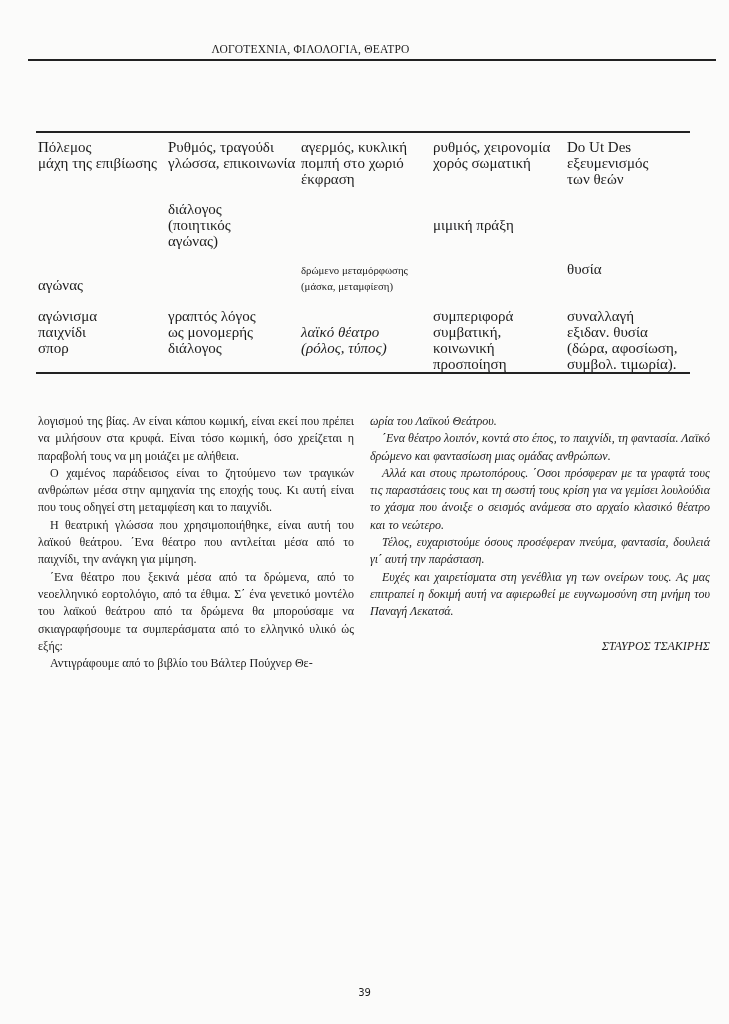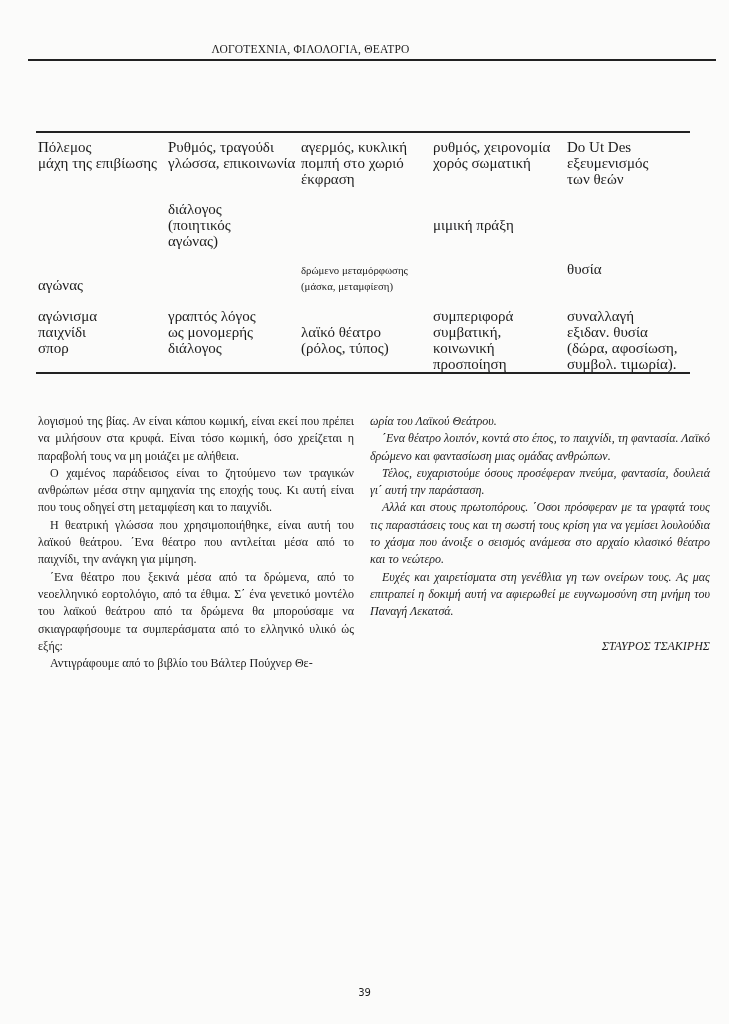--- a/index.html
+++ b/index.html
@@ -59,21 +59,21 @@
 <div class="cell small" style="top:262px;left:301px;">δρώμενο μεταμόρφωσης
 (μάσκα, μεταμφίεση)</div>
 <div class="cell" style="top:261px;left:567px;">θυσία</div>
 
 <div class="cell" style="top:308px;left:38px;">αγώνισμα
 παιχνίδι
 σπορ</div>
 <div class="cell" style="top:308px;left:168px;">γραπτός λόγος
 ως μονομερής
 διάλογος</div>
-<div class="cell" style="top:324px;left:301px;">λαϊκό θέατρο
+<div class="cell" style="top:324px;left:301px;font-style:italic;">λαϊκό θέατρο
 (ρόλος, τύπος)</div>
 <div class="cell" style="top:308px;left:433px;">συμπεριφορά
 συμβατική,
 κοινωνική
 προσποίηση</div>
 <div class="cell" style="top:308px;left:567px;">συναλλαγή
 εξιδαν. θυσία
 (δώρα, αφοσίωση,
 συμβολ. τιμωρία).</div>
 
@@ -83,19 +83,19 @@
   <p>λογισμού της βίας. Αν είναι κάπου κωμική, είναι εκεί που πρέπει να μιλήσουν στα κρυφά. Είναι τόσο κωμική, όσο χρείζεται η παραβολή τους να μη μοιάζει με αλήθεια.</p>
   <p class="indent">Ο χαμένος παράδεισος είναι το ζητούμενο των τραγικών ανθρώπων μέσα στην αμηχανία της εποχής τους. Κι αυτή είναι που τους οδηγεί στη μεταμφίεση και το παιχνίδι.</p>
   <p class="indent">Η θεατρική γλώσσα που χρησιμοποιήθηκε, είναι αυτή του λαϊκού θεάτρου. ΄Ενα θέατρο που αντλείται μέσα από το παιχνίδι, την ανάγκη για μίμηση.</p>
   <p class="indent">΄Ενα θέατρο που ξεκινά μέσα από τα δρώμενα, από το νεοελληνικό εορτολόγιο, από τα έθιμα. Σ΄ ένα γενετικό μοντέλο του λαϊκού θεάτρου από τα δρώμενα θα μπορούσαμε να σκιαγραφήσουμε τα συμπεράσματα από το ελληνικό υλικό ώς εξής:</p>
   <p class="indent">Αντιγράφουμε από το βιβλίο του Βάλτερ Πούχνερ Θε-</p>
 </div>
 
 <div class="col col-right">
   <p>ωρία του Λαϊκού Θεάτρου.</p>
   <p class="indent">΄Ενα θέατρο λοιπόν, κοντά στο έπος, το παιχνίδι, τη φαντασία. Λαϊκό δρώμενο και φαντασίωση μιας ομάδας ανθρώπων.</p>
+  <p class="indent">Αλλά και στους πρωτοπόρους. ΄Οσοι πρόσφεραν με τα γραφτά τους τις παραστάσεις τους και τη σωστή τους κρίση για να γεμίσει λουλούδια το χάσμα που άνοιξε ο σεισμός ανάμεσα στο αρχαίο κλασικό θέατρο και το νεώτερο.</p>
   <p class="indent">Τέλος, ευχαριστούμε όσους προσέφεραν πνεύμα, φαντασία, δουλειά γι΄ αυτή την παράσταση.</p>
-  <p class="indent">Αλλά και στους πρωτοπόρους. ΄Οσοι πρόσφεραν με τα γραφτά τους τις παραστάσεις τους και τη σωστή τους κρίση για να γεμίσει λουλούδια το χάσμα που άνοιξε ο σεισμός ανάμεσα στο αρχαίο κλασικό θέατρο και το νεώτερο.</p>
   <p class="indent">Ευχές και χαιρετίσματα στη γενέθλια γη των ονείρων τους. Ας μας επιτραπεί η δοκιμή αυτή να αφιερωθεί με ευγνωμοσύνη στη μνήμη του Παναγή Λεκατσά.</p>
   <p class="signature">ΣΤΑΥΡΟΣ ΤΣΑΚΙΡΗΣ</p>
 </div>
 
 <div class="page-number">39</div>
 
 </body></html>

